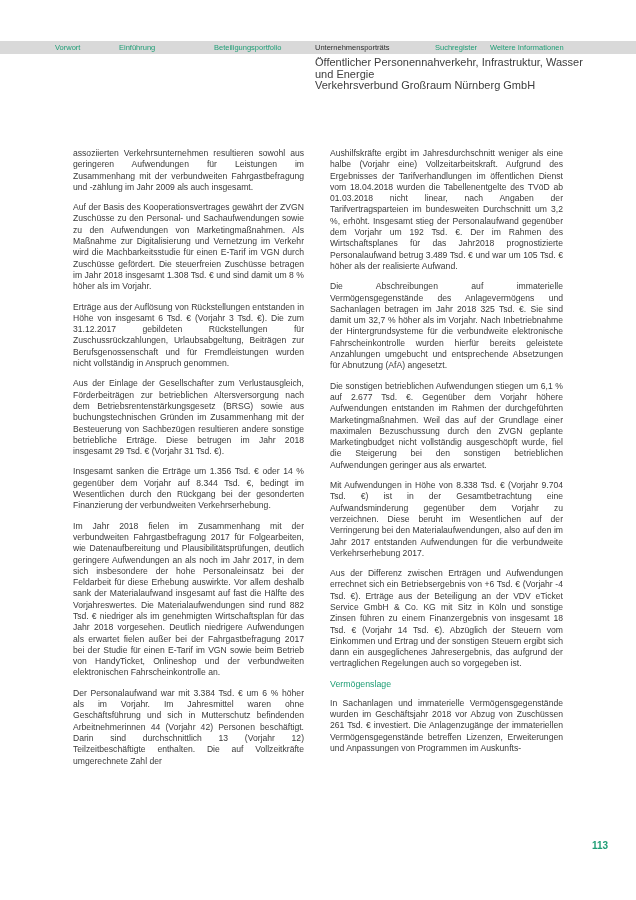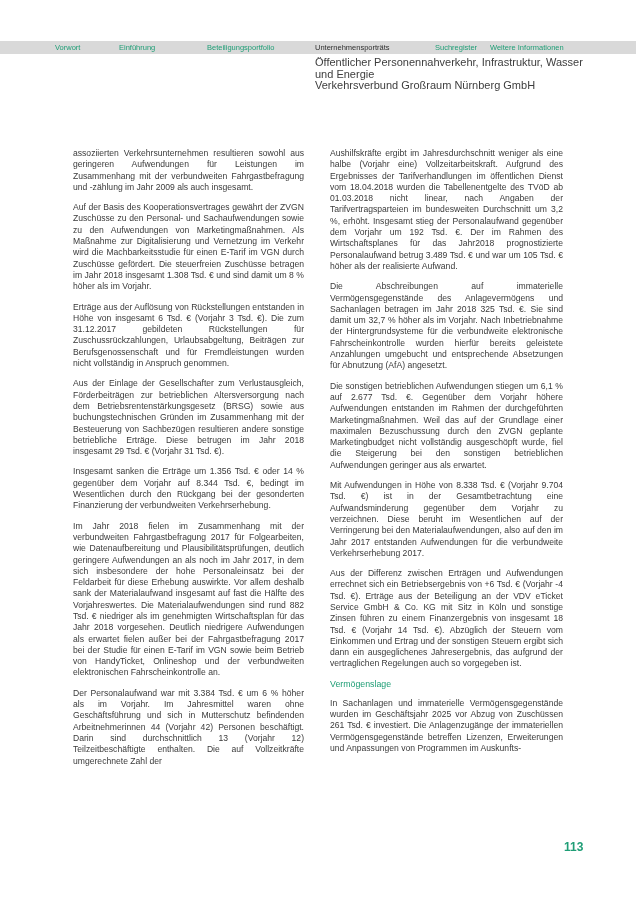--- a/index.html
+++ b/index.html
@@ -70,35 +70,35 @@
     font-size: 8.8px;
     line-height: 11px;
     font-weight: normal;
     color: var(--accent, #2aa07c);
     text-align: left;
   }
   
   .page-number {
     position: absolute;
     top: 840px;
-    left: 564px;
-    font-size: 12px;
+    left: 592px;
+    font-size: 10px;
     font-weight: bold;
     color: var(--accent, #2aa07c);
   }
 </style>
 </head>
 <body>
 
 <div class="page">
 
   <div class="navbar">
     <a class="nav-item" style="left:55px">Vorwort</a>
     <a class="nav-item" style="left:119px">Einführung</a>
-    <a class="nav-item" style="left:207px">Beteiligungsportfolio</a>
+    <a class="nav-item" style="left:214px">Beteiligungsportfolio</a>
     <span class="nav-item active" style="left:315px">Unternehmensporträts</span>
     <a class="nav-item" style="left:435px">Suchregister</a>
     <a class="nav-item" style="left:490px">Weitere Informationen</a>
   </div>
 
   <div class="section-header">
     <div>Öffentlicher Personennahverkehr, Infrastruktur, Wasser und Energie</div>
     <div>Verkehrsverbund Großraum Nürnberg GmbH</div>
   </div>
 
@@ -112,18 +112,18 @@
     <p>Der Personalaufwand war mit 3.384 Tsd. € um 6 % höher als im Vorjahr. Im Jahresmittel waren ohne Geschäftsführung und sich in Mutterschutz befindenden Arbeitnehmerinnen 44 (Vorjahr 42) Personen beschäftigt. Darin sind durchschnittlich 13 (Vorjahr 12) Teilzeitbeschäftigte enthalten. Die auf Vollzeitkräfte umgerechnete Zahl der</p>
   </div>
 
   <div class="col col-right">
     <p>Aushilfskräfte ergibt im Jahresdurchschnitt weniger als eine halbe (Vorjahr eine) Vollzeitarbeitskraft. Aufgrund des Ergebnisses der Tarifverhandlungen im öffentlichen Dienst vom 18.04.2018 wurden die Tabellenentgelte des TVöD ab 01.03.2018 nicht linear, nach Angaben der Tarifvertragsparteien im bundesweiten Durchschnitt um 3,2 %, erhöht. Insgesamt stieg der Personalaufwand gegenüber dem Vorjahr um 192 Tsd. €. Der im Rahmen des Wirtschaftsplanes für das Jahr2018 prognostizierte Personalaufwand betrug 3.489 Tsd. € und war um 105 Tsd. € höher als der realisierte Aufwand.</p>
     <p>Die Abschreibungen auf immaterielle Vermögensgegenstände des Anlagevermögens und Sachanlagen betragen im Jahr 2018 325 Tsd. €. Sie sind damit um 32,7 % höher als im Vorjahr. Nach Inbetriebnahme der Hintergrundsysteme für die verbundweite elektronische Fahrscheinkontrolle wurden hierfür bereits geleistete Anzahlungen umgebucht und entsprechende Absetzungen für Abnutzung (AfA) angesetzt.</p>
     <p>Die sonstigen betrieblichen Aufwendungen stiegen um 6,1 % auf 2.677 Tsd. €. Gegenüber dem Vorjahr höhere Aufwendungen entstanden im Rahmen der durchgeführten Marketingmaßnahmen. Weil das auf der Grundlage einer maximalen Bezuschussung durch den ZVGN geplante Marketingbudget nicht vollständig ausgeschöpft wurde, fiel die Steigerung bei den sonstigen betrieblichen Aufwendungen geringer aus als erwartet.</p>
     <p>Mit Aufwendungen in Höhe von 8.338 Tsd. € (Vorjahr 9.704 Tsd. €) ist in der Gesamtbetrachtung eine Aufwandsminderung gegenüber dem Vorjahr zu verzeichnen. Diese beruht im Wesentlichen auf der Verringerung bei den Materialaufwendungen, also auf den im Jahr 2017 entstanden Aufwendungen für die verbundweite Verkehrserhebung 2017.</p>
     <p>Aus der Differenz zwischen Erträgen und Aufwendungen errechnet sich ein Betriebsergebnis von +6 Tsd. € (Vorjahr -4 Tsd. €). Erträge aus der Beteiligung an der VDV eTicket Service GmbH &amp; Co. KG mit Sitz in Köln und sonstige Zinsen führen zu einem Finanzergebnis von insgesamt 18 Tsd. € (Vorjahr 14 Tsd. €). Abzüglich der Steuern vom Einkommen und Ertrag und der sonstigen Steuern ergibt sich dann ein ausgeglichenes Jahresergebnis, das aufgrund der vertraglichen Regelungen auch so vorgegeben ist.</p>
     <h3 class="subhead">Vermögenslage</h3>
-    <p>In Sachanlagen und immaterielle Vermögensgegenstände wurden im Geschäftsjahr 2025 vor Abzug von Zuschüssen 261 Tsd. € investiert. Die Anlagenzugänge der immateriellen Vermögensgegenstände betreffen Lizenzen, Erweiterungen und Anpassungen von Programmen im Auskunfts-</p>
+    <p>In Sachanlagen und immaterielle Vermögensgegenstände wurden im Geschäftsjahr 2018 vor Abzug von Zuschüssen 261 Tsd. € investiert. Die Anlagenzugänge der immateriellen Vermögensgegenstände betreffen Lizenzen, Erweiterungen und Anpassungen von Programmen im Auskunfts-</p>
   </div>
 
   <div class="page-number">113</div>
 
 </div>
 
 </body></html>

